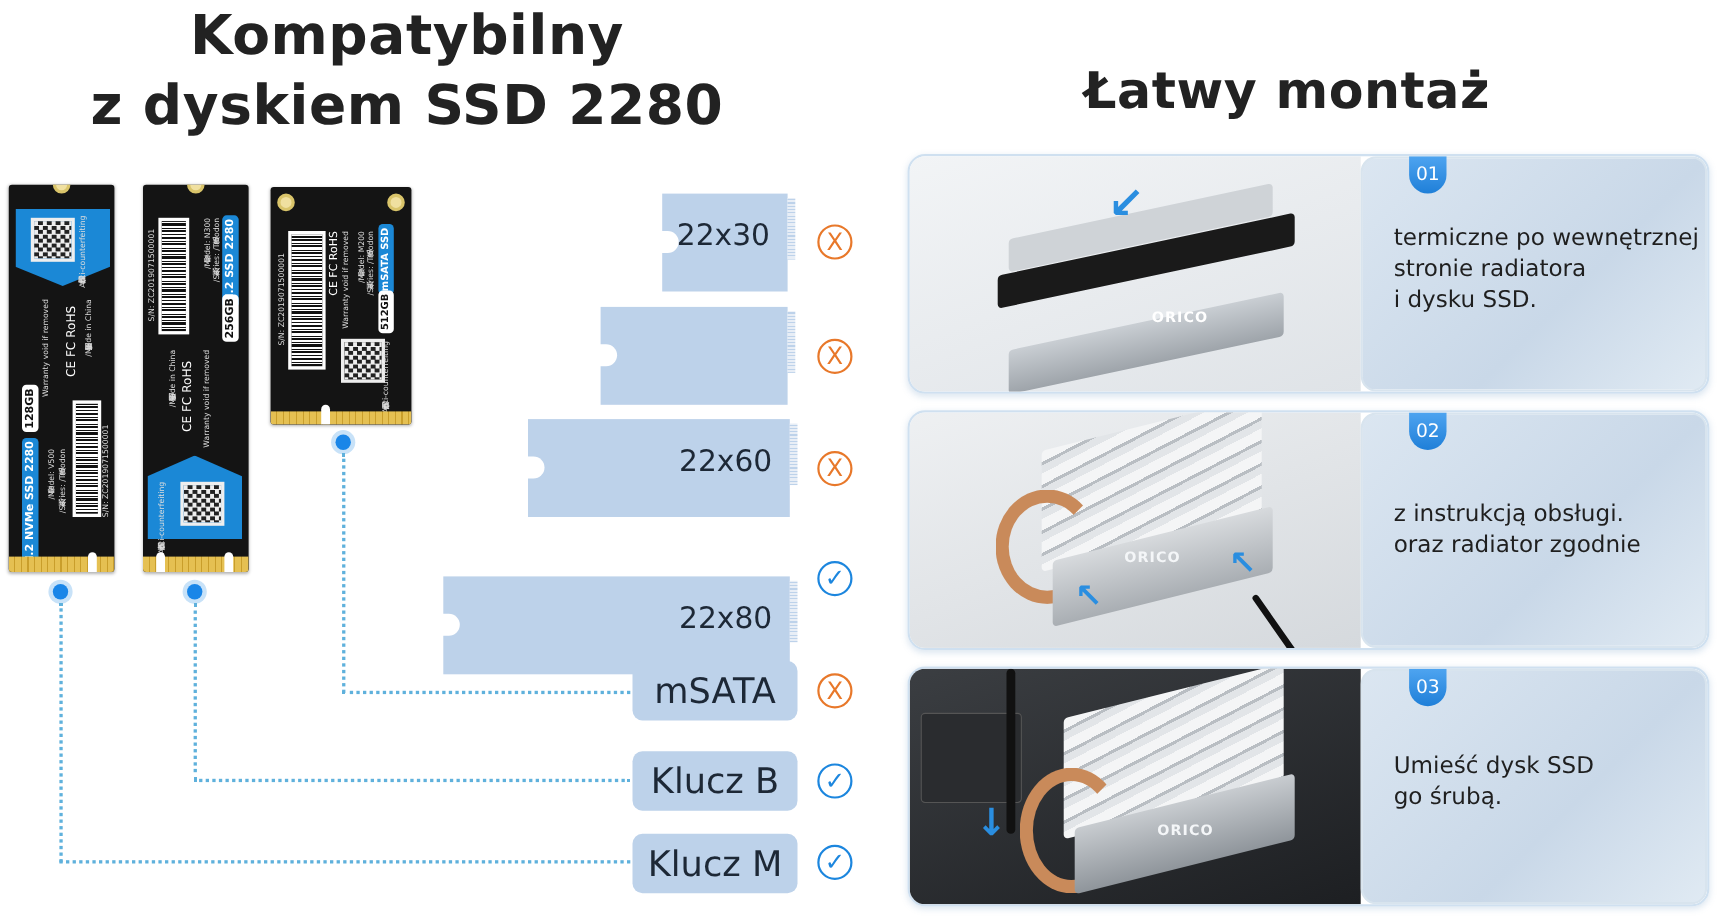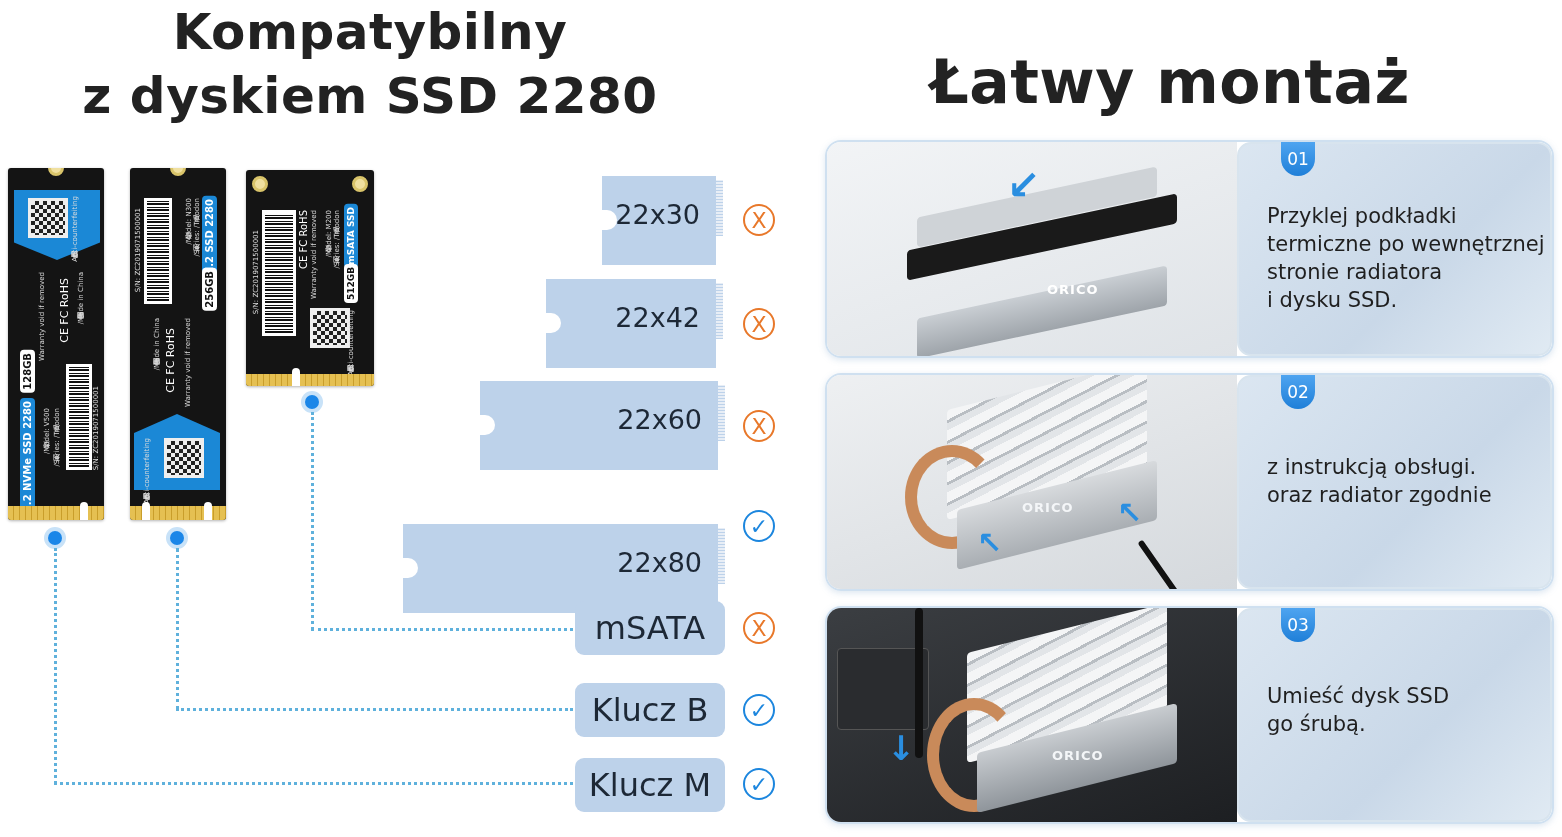--- a/index.html
+++ b/index.html
@@ -1,20 +1,20 @@
 <!DOCTYPE html>
 <html><head>
 <meta charset="utf-8">
 <style>
   html,body{margin:0;padding:0;}
   body{width:1562px;height:837px;background:#ffffff;position:relative;overflow:hidden;font-family:"DejaVu Sans","Liberation Sans",sans-serif;color:#1e1e1e;}
   .abs{position:absolute;}
   .title{font-weight:bold;color:#222;text-align:center;letter-spacing:0.5px;}
   .t-left{left:60px;top:0px;width:620px;font-size:50px;line-height:64px;}
-  .t-right{left:900px;top:52px;width:540px;font-size:60px;line-height:60px;}
+  .t-right{left:900px;top:52px;width:540px;font-size:46px;line-height:60px;}
 
   
   .ssd{background:#141414;border-radius:3px;box-shadow:0 1px 3px rgba(0,0,0,.3);overflow:hidden;}
   .ssd .gold{position:absolute;left:0;right:0;bottom:0;height:14px;background:repeating-linear-gradient(90deg,#e5c052 0 5px,#c99e2b 5px 6px);}
   .ssd .notch{position:absolute;bottom:0;width:8px;height:18px;background:#fff;border-radius:4px 4px 0 0;}
   .ssd .qrpanel{position:absolute;background:#1b88d6;}
   .ssd .qr{position:absolute;background:repeating-conic-gradient(#222 0 25%,#eee 0 50%) 0 0/8px 8px;border:3px solid #eee;}
   .ssd .barcode{position:absolute;background:repeating-linear-gradient(0deg,#111 0 2px,#fff 2px 3px,#111 3px 4px,#fff 4px 6px);border:3px solid #fff;}
   .ssd .vlabel{position:absolute;writing-mode:vertical-rl;transform:rotate(180deg);font-size:10px;font-weight:bold;white-space:nowrap;padding:3px 2px;border-radius:4px;}
   .ssd .vlabel.blue{background:#1b88d6;color:#fff;}
@@ -130,21 +130,20 @@
 
 <div class="ff" style="left:602px;top:176px;width:114px;height:89px;">
   <div class="bite" style="top:34px;"></div>
   <span class="lbl">22x30</span>
   <div class="pins" style="top:4px;height:56px;"></div>
 </div>
 <div class="mark x" style="left:743px;top:204px;">X</div>
 
 <div class="ff" style="left:546px;top:279px;width:170px;height:89px;">
   <div class="bite" style="top:34px;"></div>
-  <span class="lbl">22x42</span>
   <div class="pins" style="top:4px;height:56px;"></div>
 </div>
 <div class="mark x" style="left:743px;top:308px;">X</div>
 
 <div class="ff" style="left:480px;top:381px;width:238px;height:89px;">
   <div class="bite" style="top:34px;"></div>
   <span class="lbl">22x60</span>
   <div class="pins" style="top:4px;height:56px;"></div>
 </div>
 <div class="mark x" style="left:743px;top:410px;">X</div>
@@ -169,21 +168,20 @@
   <div class="img img1">
     <div class="sink" style="left:90px;top:150px;width:250px;height:40px;background:linear-gradient(#c9ced3,#9ea4aa);transform:skewY(-12deg);"></div>
     <div class="sink" style="left:80px;top:80px;width:270px;height:30px;background:#1a1a1a;transform:skewY(-12deg);"></div>
     <div class="sink" style="left:90px;top:50px;width:240px;height:30px;background:#cfd3d7;transform:skewY(-12deg);"></div>
     <div class="arrow" style="left:180px;top:20px;">↙</div>
     <div class="brand" style="left:220px;top:140px;color:#fff;">ORICO</div>
   </div>
   <div class="txtbox">
     <div class="badge">01</div>
     <div class="desc">
-      <div>Przyklej podkładki</div>
       <div>termiczne po wewnętrznej</div>
       <div>stronie radiatora</div>
       <div>i dysku SSD.</div>
     </div>
   </div>
 </div>
 
 <div class="step" style="top:373px;">
   <div class="img img2">
     <div class="fins" style="left:120px;top:10px;width:200px;height:110px;transform:skewY(-14deg);"></div>

